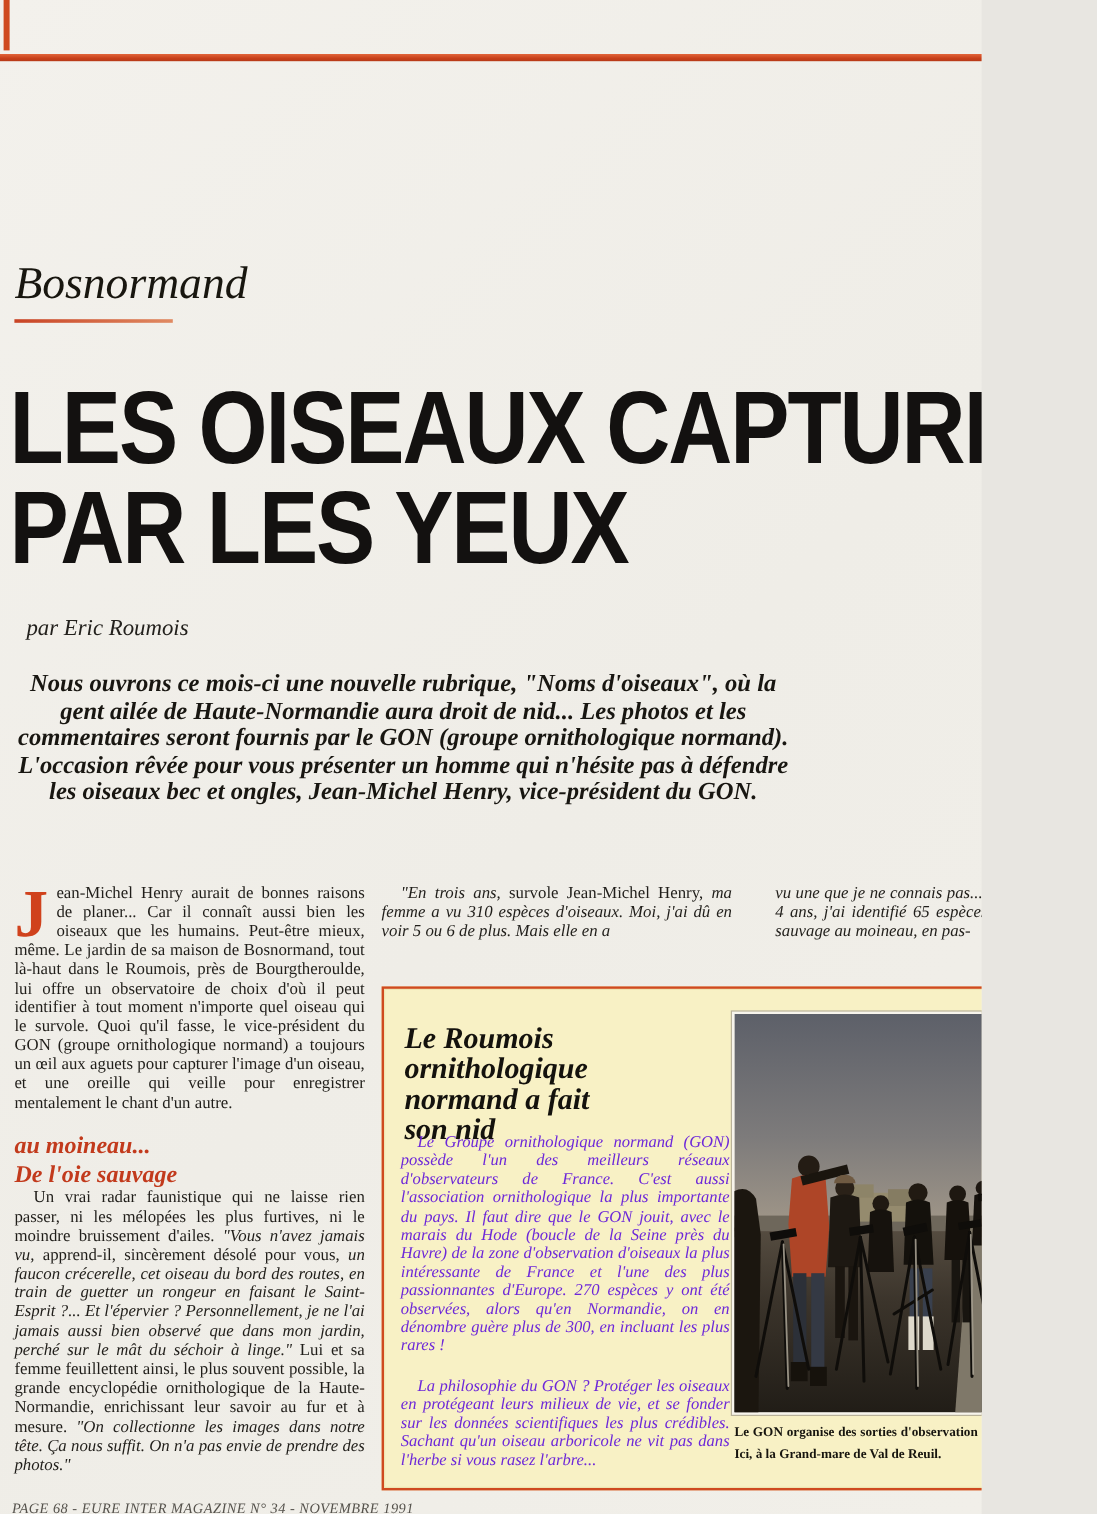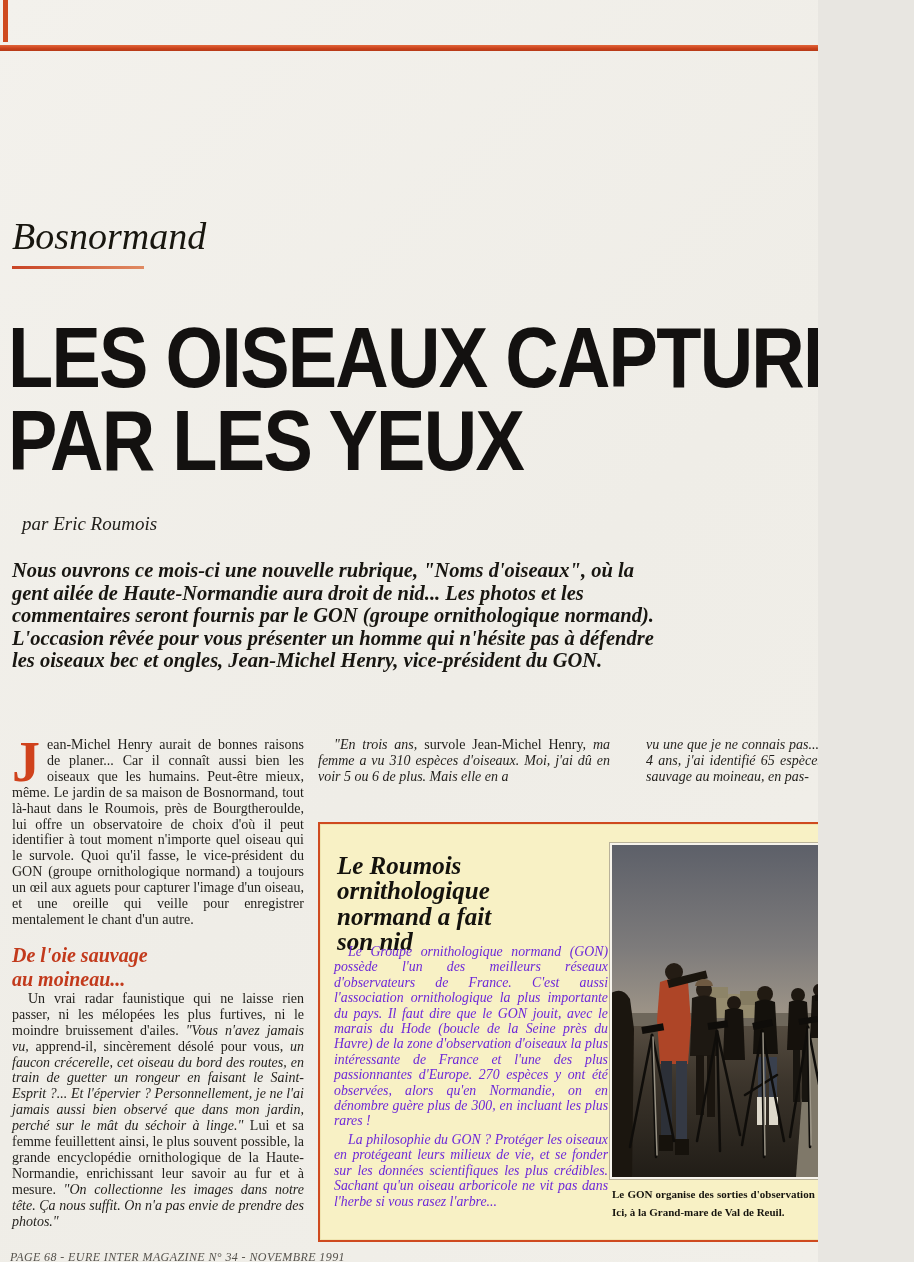--- a/index.html
+++ b/index.html
@@ -16,21 +16,21 @@
     background:linear-gradient(90deg,#c94425,#e08a62);}
   .headline{
     position:absolute;left:8px;top:316px;
     font-family:"Liberation Sans", sans-serif;font-weight:bold;
     font-size:86px;line-height:83px;letter-spacing:-2px;color:#131110;
     transform:scaleX(0.86);transform-origin:0 0;white-space:nowrap;
   }
   .byline{position:absolute;left:22px;top:513px;font-style:italic;font-size:19px;color:#23211d;}
   .lede{
     position:absolute;left:12px;top:559px;width:648px;
-    font-weight:bold;font-style:italic;font-size:20.5px;line-height:22.6px;color:#181611;
+    font-weight:bold;font-style:italic;font-size:20.5px;line-height:22.6px;color:#181611;text-align:center;
   }
   .col{position:absolute;top:737px;width:292px;font-size:14px;line-height:15.9px;
     text-align:justify;color:#201e1a;}
   .col-1{left:12px;} .col-2{left:318px;} .col-3{left:626px;margin-left:20px;}
   .dropcap{
     float:left;font-weight:bold;font-size:56px;line-height:44px;
     color:#d0421c;margin:3px 7px 0 0;font-family:"Liberation Serif",serif;
   }
   .subhead{margin:15px 0 0 0;color:#c23a1c;font-weight:bold;font-style:italic;
     font-size:20px;line-height:24px;text-align:left;}
@@ -45,21 +45,21 @@
     background:#f8f1c5;border:2px solid #cf4a1f;box-shadow:inset 0 0 0 1px #efe5b2;
   }
   .box-title{
     position:absolute;left:17px;top:8px;width:195px;
     font-weight:bold;font-style:italic;font-size:25px;line-height:25.5px;color:#14120d;
   }
   .box-body{
     position:absolute;left:14px;top:120px;width:274px;
     font-style:italic;font-size:13.8px;line-height:15.4px;text-align:justify;color:#6d28d9;
   }
-  .box-body .para + .para{margin-top:3px;}
+  .box-body .para + .para{margin-top:18px;}
   .box-body .indent{text-indent:14px;}
   .photo-frame{
     position:absolute;left:292px;top:21px;width:256px;height:332px;
     background:#f7f4ec;box-shadow:0 0 0 2px #f7f4ec, 0 0 0 3px #b9b29a;
   }
   .photo-frame svg{display:block;}
   .photo-caption{
     position:absolute;left:292px;top:362px;width:262px;
     font-weight:bold;font-size:11px;line-height:17.6px;text-align:justify;color:#17150f;
   }
@@ -84,22 +84,22 @@
     <div>PAR LES YEUX</div>
   </div>
 
   <div class="byline">par Eric Roumois</div>
 
   <div class="lede">Nous ouvrons ce mois-ci une nouvelle rubrique, "Noms d'oiseaux", où la gent ailée de Haute-Normandie aura droit de nid... Les photos et les commentaires seront fournis par le GON (groupe ornithologique normand). L'occasion rêvée pour vous présenter un homme qui n'hésite pas à défendre les oiseaux bec et ongles, Jean-Michel Henry, vice-président du GON.</div>
 
   <div class="col col-1">
     <p class="para"><span class="dropcap">J</span><span>ean-Michel Henry aurait de bonnes raisons de planer... Car il connaît aussi bien les oiseaux que les humains. Peut-être mieux, même. Le jardin de sa maison de Bosnormand, tout là-haut dans le Roumois, près de Bourgtheroulde, lui offre un observatoire de choix d'où il peut identifier à tout moment n'importe quel oiseau qui le survole. Quoi qu'il fasse, le vice-président du GON (groupe ornithologique normand) a toujours un œil aux aguets pour capturer l'image d'un oiseau, et une oreille qui veille pour enregistrer mentalement le chant d'un autre.</span></p>
     <h3 class="subhead">
+      <div>au moineau...</div>
       <div>De l'oie sauvage</div>
-      <div>au moineau...</div>
     </h3>
     <p class="para indent"><span class="rm">Un vrai radar faunistique qui ne laisse rien passer, ni les mélopées les plus furtives, ni le moindre bruissement d'ailes. </span><span class="it">"Vous n'avez jamais vu, </span><span class="rm">apprend-il, sincèrement désolé pour vous, </span><span class="it">un faucon crécerelle, cet oiseau du bord des routes, en train de guetter un rongeur en faisant le Saint-Esprit ?... Et l'épervier ? Personnellement, je ne l'ai jamais aussi bien observé que dans mon jardin, perché sur le mât du séchoir à linge." </span><span class="rm">Lui et sa femme feuillettent ainsi, le plus souvent possible, la grande encyclopédie ornithologique de la Haute-Normandie, enrichissant leur savoir au fur et à mesure. </span><span class="it">"On collectionne les images dans notre tête. Ça nous suffit. On n'a pas envie de prendre des photos."</span></p>
   </div>
 
   <div class="col col-2">
     <p class="para indent col2-intro"><span class="it">"En trois ans, </span><span class="rm">survole Jean-Michel Henry, </span><span class="it">ma femme a vu 310 espèces d'oiseaux. Moi, j'ai dû en voir 5 ou 6 de plus. Mais elle en a</span></p>
   </div>
 
   <div class="col col-3">
     <p class="para it">vu une que je ne connais pas... Dans mon jardin, en 4 ans, j'ai identifié 65 espèces différentes, de l'oie sauvage au moineau, en pas-</p>

